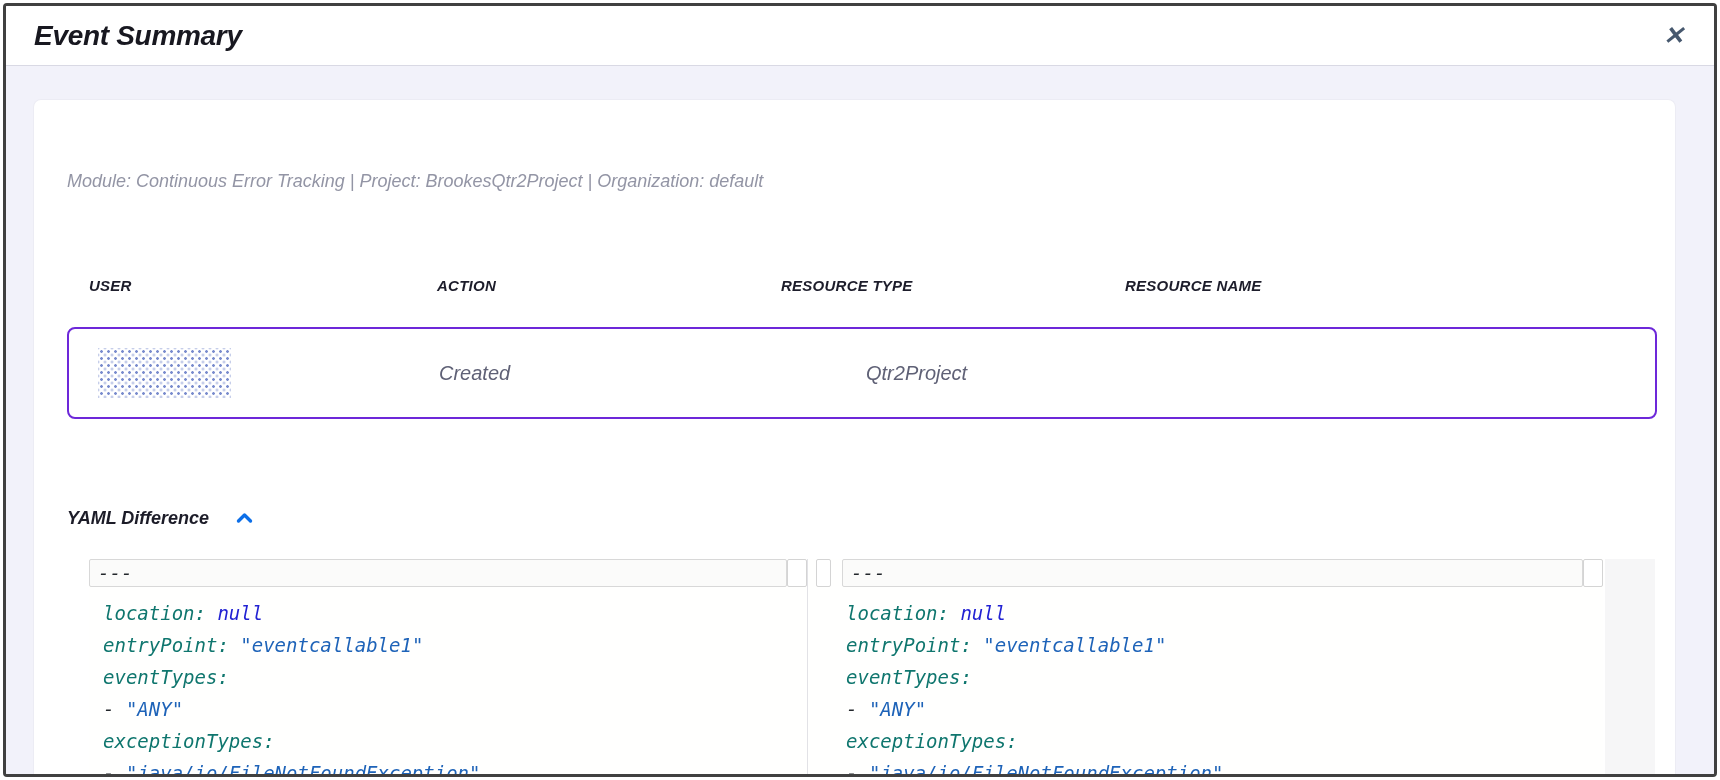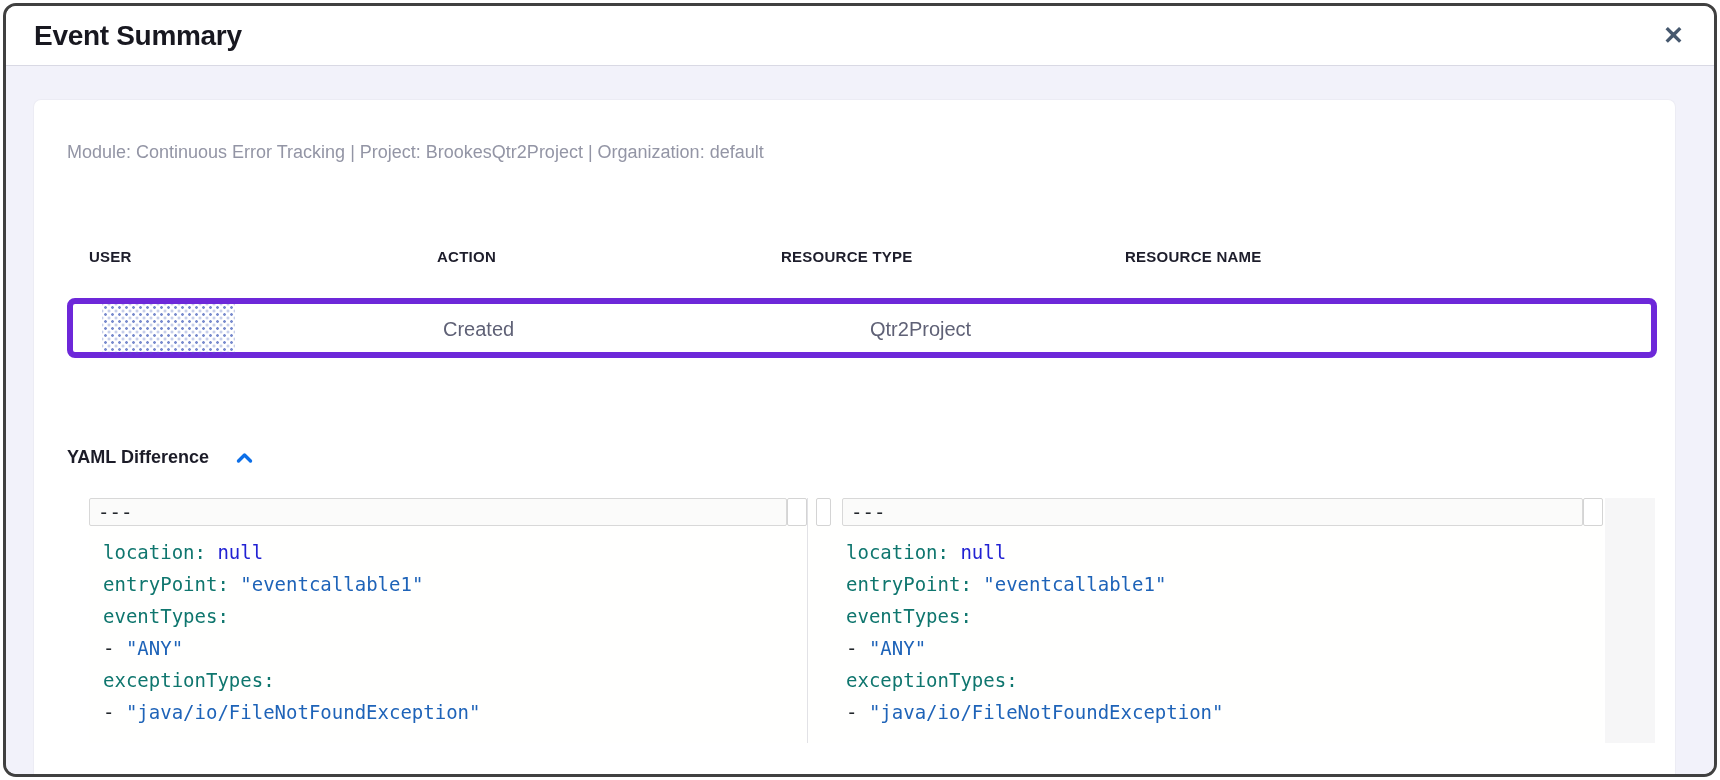--- a/index.html
+++ b/index.html
@@ -1,23 +1,23 @@
 <!DOCTYPE html>
 <html style="--accent-blue: #0d6fe8; --code-key: #0f766e; --code-string: #1e63b8; --code-null: #2222d3; --code-plain: #22262b; --context-gray: #9395a5; --value-gray: #5f6176; --close-gray: #46586e; --body-lavender: #f2f2fa;"><head>
 <meta charset="utf-8">
 <style>
   * { box-sizing: border-box; margin: 0; padding: 0; }
   html, body { width: 1720px; height: 780px; background: #ffffff; overflow: hidden;
     font-family: "Liberation Sans", sans-serif; }
 
   .frame {
     width: 1714px; height: 774px; margin: 3px;
-    border: 3px solid #404040; border-radius: 13px;
+    border: 3px solid #404040; border-radius: 4px;
     background: #fff; overflow: hidden;
-    display: flex; flex-direction: column;
+    display: flex; flex-direction: column; font-style: italic;
   }
 
   
   .modal-header {
     height: 60px; flex: 0 0 60px; background: #ffffff;
     border-bottom: 1px solid #d9d9e4;
     display: flex; align-items: center; justify-content: space-between;
     padding: 0 30px 0 28px;
   }
   .modal-title { font-size: 28px; font-weight: 700; color: #181820; letter-spacing: -0.3px; }
@@ -31,45 +31,45 @@
     flex: 1 1 auto; background: var(--body-lavender, #f2f2fa);
     padding: 33px 38px 0 27px; overflow: hidden;
   }
   .card {
     background: #ffffff; border: 1px solid #ececf4; border-bottom: none;
     border-radius: 8px 8px 0 0;
     height: 100%; padding: 42px 18px 0 33px; overflow: hidden;
   }
 
   .event-date { font-size: 20px; font-weight: 700; color: #1c1c28; }
-  .event-context { margin-top: 0; font-size: 18px; color: var(--context-gray, #9395a5); }
+  .event-context { margin-top: 29px; font-size: 18px; color: var(--context-gray, #9395a5); }
 
   
   .tbl-grid { display: grid; grid-template-columns: 348px 344px 344px 1fr; padding-left: 22px; }
   .tbl-head { margin-top: 64px; }
   .tbl-head .th { font-size: 15px; font-weight: 700; color: #1d1d2b; letter-spacing: 0.25px; margin-top: 21px; }
 
   .row-box {
-    margin-top: 33px; height: 60px; align-items: center;
-    border: 6px solid #6d28d9; border-radius: 8px; background: #fff;
+    margin-top: 33px; height: 92px; align-items: center;
+    border: 2px solid #6d28d9; border-radius: 8px; background: #fff;
   }
   .cell { font-size: 20px; color: var(--value-gray, #5f6176); }
   .cell.pad-name { padding-left: 83px; }
   .redacted {
     width: 133px; height: 50px; margin-left: 7px;
     background-image:
       radial-gradient(circle, rgba(77,101,189,0.75) 1.1px, transparent 1.6px),
       radial-gradient(circle, rgba(77,101,189,0.40) 1.0px, transparent 1.5px);
     background-size: 7px 7px, 7px 7px;
     background-position: 0 0, 3.5px 3.5px;
   }
 
   
   .yaml-toggle {
-    margin-top: 89px; display: flex; align-items: center; gap: 26px;
+    margin-top: 89px; display: flex; gap: 26px;
     cursor: pointer; width: fit-content;
   }
   .yaml-toggle .lbl { font-size: 18px; font-weight: 700; color: #1c1c28; }
   .yaml-toggle svg { margin-top: 2px; }
 
   .diff {
     margin-top: 30px; margin-left: 22px; margin-right: 2px;
     display: flex; align-items: stretch; min-height: 245px;
   }
   .pane { background: #fffffe; }

